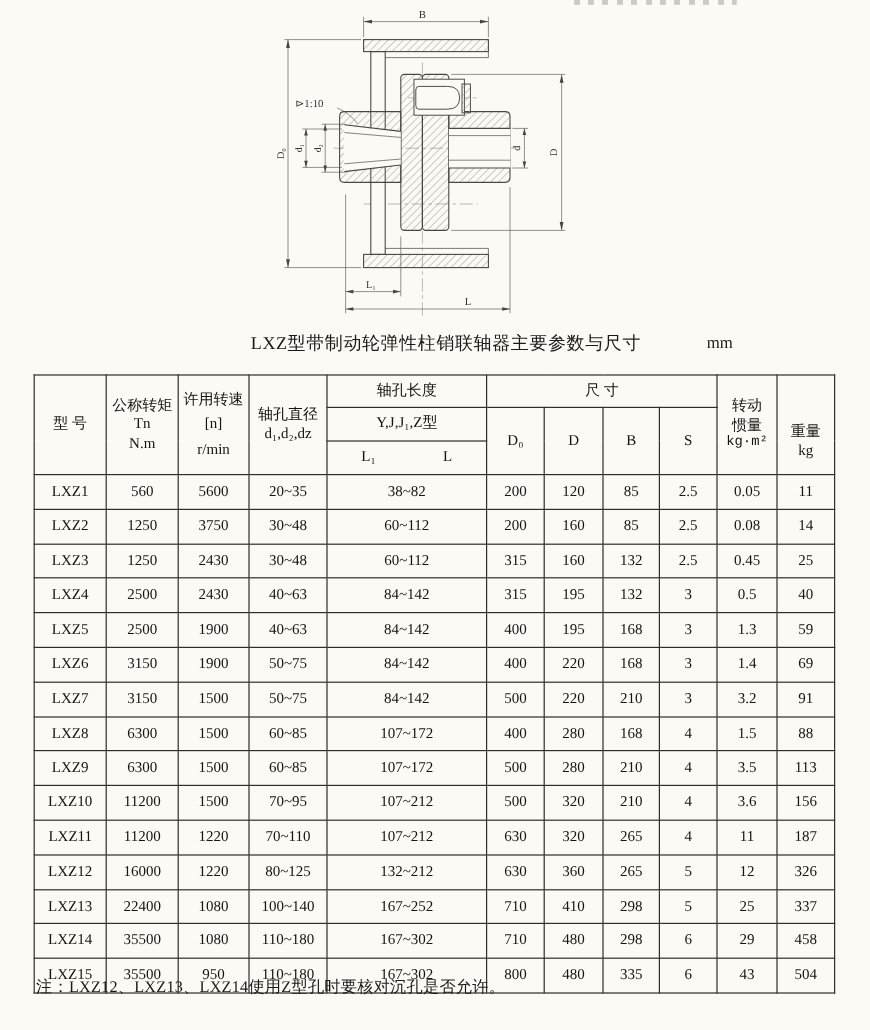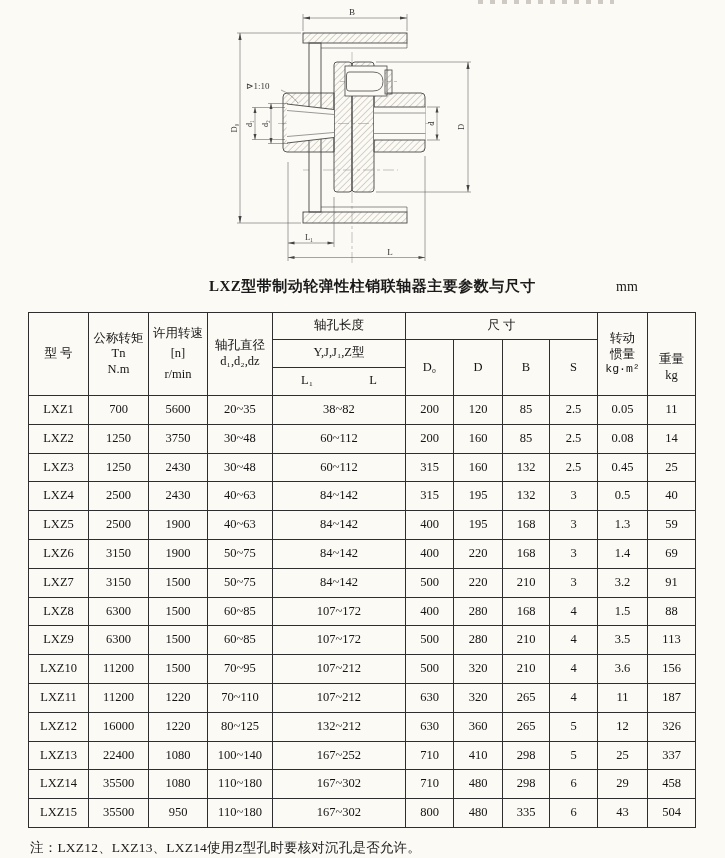--- a/index.html
+++ b/index.html
@@ -6,26 +6,26 @@
   .page{
     position:relative;width:725px;height:858px;background:#fcfaf5;
     font-family:"Liberation Serif","DejaVu Serif",serif;color:#1a1a1a;overflow:hidden;
   }
   .crop-frag{
     position:absolute;left:478px;top:0;width:136px;height:4px;
     background:repeating-linear-gradient(90deg,#a9a39b 0 5px,transparent 5px 12px);
     opacity:.55;
   }
   .title{
-    position:absolute;left:209px;top:277px;font-size:15px;font-weight:bold;
+    position:absolute;left:209px;top:277px;font-size:15px;font-weight:normal;
     letter-spacing:.5px;white-space:nowrap;
   }
-  .unit{position:absolute;left:616px;top:279px;font-size:14px;}
+  .unit{position:absolute;left:589px;top:279px;font-size:14px;}
   .note{
-    position:absolute;left:30px;top:839px;font-size:13.5px;letter-spacing:.2px;
+    position:absolute;left:30px;top:814px;font-size:13.5px;letter-spacing:.2px;
     white-space:nowrap;
     text-align:center;
   }
   table.params{
     position:absolute;left:28px;top:312px;width:667px;border-collapse:collapse;
     table-layout:fixed;font-size:12.5px;color:#141414;
   }
   table.params td{
     border:1px solid #2e2e2e;text-align:center;vertical-align:middle;padding:0;
     line-height:1.25;overflow:hidden;
@@ -229,21 +229,21 @@
           <div class="l1l">
             <span>L₁</span>
             <span>L</span>
           </div>
         </td>
       </tr>
     </thead>
     <tbody>
         <tr>
       <td>LXZ1</td>
-      <td>700</td>
+      <td>560</td>
       <td>5600</td>
       <td>20~35</td>
       <td>38~82</td>
       <td>200</td>
       <td>120</td>
       <td>85</td>
       <td>2.5</td>
       <td>0.05</td>
       <td>11</td>
     </tr>

